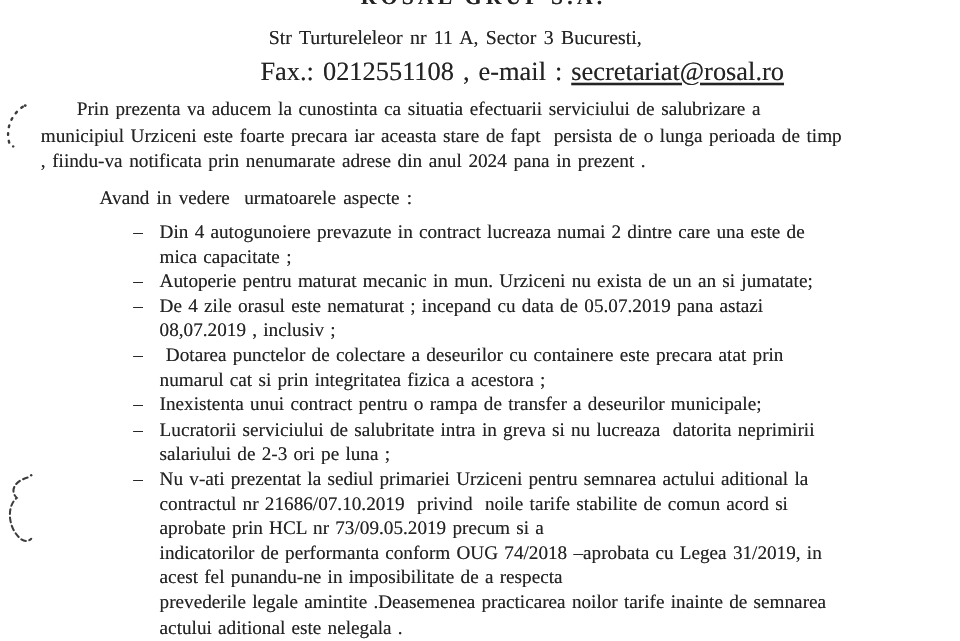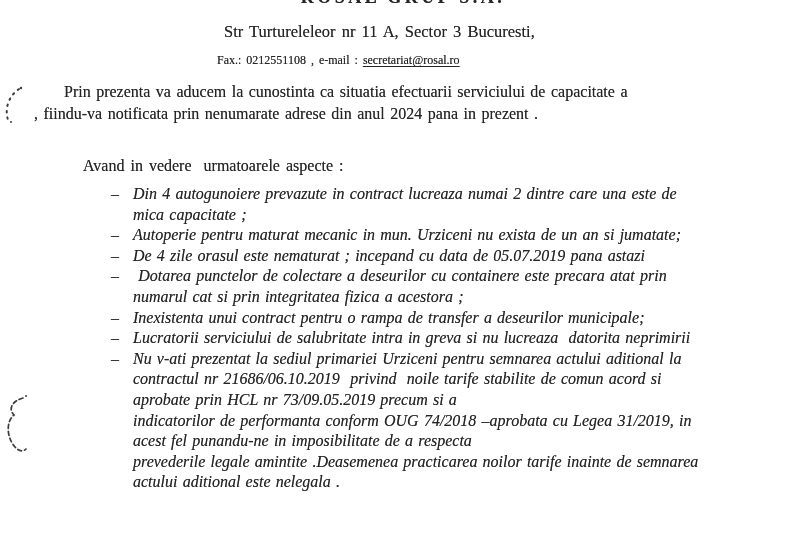--- a/index.html
+++ b/index.html
@@ -17,29 +17,29 @@
     text-shadow:0 0 0.5px rgba(30,30,30,0.55);
   }
   
   .company-cropped{
     position:absolute;top:-11px;left:281px;width:244px;
     font-size:18px;line-height:17px;font-weight:bold;
     letter-spacing:3.5px;text-align:center;white-space:pre;
     text-shadow:0 0 0.5px rgba(30,30,30,0.55);
   }
   .address{position:absolute;top:21px;left:224px;line-height:22px;font-size:16.5px;word-spacing:2px;text-align:center;}
-  .faxline{position:absolute;top:49px;left:217px;line-height:22px;font-size:12px;word-spacing:2px;}
+  .faxline{position:absolute;top:49px;left:217px;line-height:22px;font-size:22px;word-spacing:2px;}
   .email{text-decoration:underline;text-underline-offset:2px;}
   .intro{position:absolute;top:81px;left:34px;width:716px;}
   .intro .tl{line-height:21.6px;word-spacing:1.5px;}
   .indent{padding-left:30px;}
   .heading{position:absolute;top:155px;left:83px;line-height:21px;word-spacing:2px;}
   .list{position:absolute;top:184px;left:133px;width:625px;}
   .item{position:relative;}
-  .list .tl{line-height:20.6px;word-spacing:1.2px;font-style:italic;}
+  .list .tl{line-height:20.6px;word-spacing:1.2px;}
   .dash{
     position:absolute;left:-22px;top:0;
     font-size:16px;line-height:20.6px;
     text-shadow:0 0 0.5px rgba(30,30,30,0.55);
   }
   .mark{position:absolute;pointer-events:none;}
   .mark-top{left:1px;top:86px;}
   .mark-bottom{left:4px;top:394px;}
 </style>
 </head>
@@ -58,57 +58,60 @@
     <circle cx="20" cy="2" r="1.2" fill="#3c3c3c"></circle>
     <circle cx="10" cy="36" r="1" fill="#3c3c3c"></circle>
   </svg>
 
   <svg class="mark mark-bottom" width="30" height="68" viewBox="0 0 30 68">
     <path d="M19,4 C8,7 4,15 10,21 C2,27 2,44 12,54 C15,57 19,58 22,55" fill="none" stroke="#3c3c3c" stroke-width="1.7" stroke-linecap="round" stroke-dasharray="4 3"></path>
     <circle cx="22" cy="2" r="1" fill="#3c3c3c"></circle>
   </svg>
 
   <div class="intro">
-    <div class="tl indent">Prin prezenta va aducem la cunostinta ca situatia efectuarii serviciului de capacitate a</div>
+    <div class="tl indent">Prin prezenta va aducem la cunostinta ca situatia efectuarii serviciului de salubrizare a</div>
+    <div class="tl">municipiul Urziceni este foarte precara iar aceasta stare de fapt  persista de o lunga perioada de timp</div>
     <div class="tl">, fiindu-va notificata prin nenumarate adrese din anul 2024 pana in prezent .</div>
   </div>
 
   <div class="heading tl">Avand in vedere  urmatoarele aspecte :</div>
 
   <div class="list">
       <div class="item">
         <span class="dash">–</span>
         <div class="tl">Din 4 autogunoiere prevazute in contract lucreaza numai 2 dintre care una este de</div>
         <div class="tl">mica capacitate ;</div>
       </div>
       <div class="item">
         <span class="dash">–</span>
         <div class="tl">Autoperie pentru maturat mecanic in mun. Urziceni nu exista de un an si jumatate;</div>
       </div>
       <div class="item">
         <span class="dash">–</span>
         <div class="tl">De 4 zile orasul este nematurat ; incepand cu data de 05.07.2019 pana astazi</div>
+        <div class="tl">08,07.2019 , inclusiv ;</div>
       </div>
       <div class="item">
         <span class="dash">–</span>
         <div class="tl"> Dotarea punctelor de colectare a deseurilor cu containere este precara atat prin</div>
         <div class="tl">numarul cat si prin integritatea fizica a acestora ;</div>
       </div>
       <div class="item">
         <span class="dash">–</span>
         <div class="tl">Inexistenta unui contract pentru o rampa de transfer a deseurilor municipale;</div>
       </div>
       <div class="item">
         <span class="dash">–</span>
         <div class="tl">Lucratorii serviciului de salubritate intra in greva si nu lucreaza  datorita neprimirii</div>
+        <div class="tl">salariului de 2-3 ori pe luna ;</div>
       </div>
       <div class="item">
         <span class="dash">–</span>
         <div class="tl">Nu v-ati prezentat la sediul primariei Urziceni pentru semnarea actului aditional la</div>
-        <div class="tl">contractul nr 21686/06.10.2019  privind  noile tarife stabilite de comun acord si</div>
+        <div class="tl">contractul nr 21686/07.10.2019  privind  noile tarife stabilite de comun acord si</div>
         <div class="tl">aprobate prin HCL nr 73/09.05.2019 precum si a</div>
         <div class="tl">indicatorilor de performanta conform OUG 74/2018 –aprobata cu Legea 31/2019, in</div>
         <div class="tl">acest fel punandu-ne in imposibilitate de a respecta</div>
         <div class="tl">prevederile legale amintite .Deasemenea practicarea noilor tarife inainte de semnarea</div>
         <div class="tl">actului aditional este nelegala .</div>
       </div>
     </div>
 
 </div>
 

